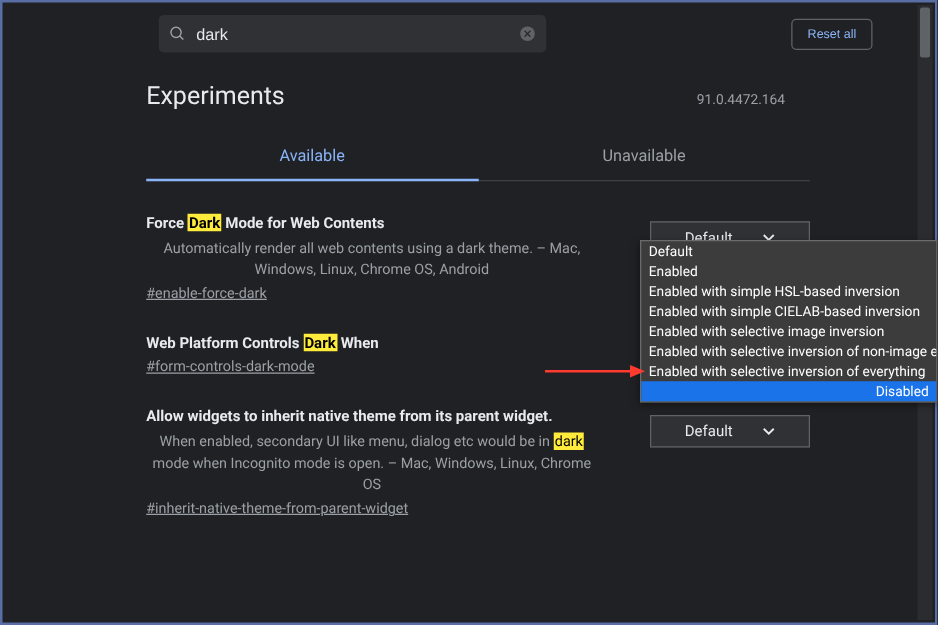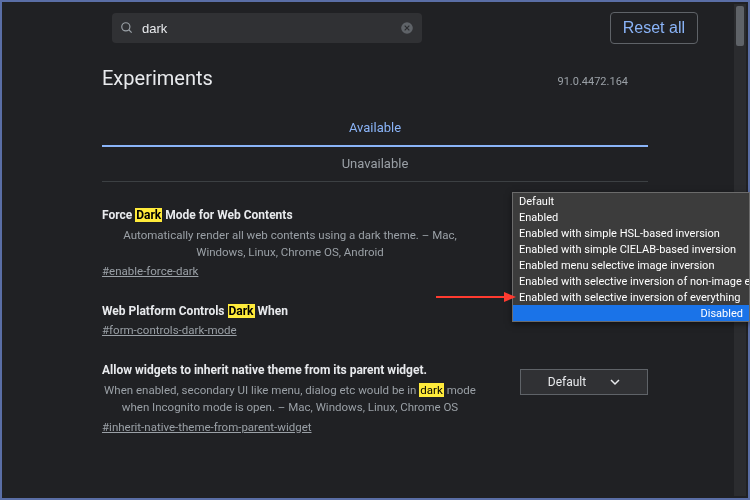--- a/index.html
+++ b/index.html
@@ -9,20 +9,21 @@
     font-family: Roboto, "Segoe UI", Arial, sans-serif;
     font-size: 12px;
     color: #e8eaed;
   }
   .frame {
     width: 750px; height: 500px;
     border: 2px solid #5a6ea6;
     position: relative;
     display: flex; flex-direction: column;
     background: #202124;
+    padding-left: 15px;
   }
   .scrollbar {
     position: absolute; top: 2px; right: 2px; bottom: 2px;
     width: 12px; background: #2b2c2f;
   }
   .scrollbar-thumb {
     position: absolute; top: 2px; left: 2px; right: 2px;
     height: 40px; background: #5f6368; border-radius: 2px;
   }
   .topbar {
@@ -36,27 +37,27 @@
   }
   .search input {
     flex: 1; background: transparent; border: none; outline: none;
     color: #e8eaed; font-size: 13px;
   }
   .icon { display: inline-flex; }
   .reset {
     margin-left: auto; margin-right: 30px;
     border: 1px solid #5f6368; color: #8ab4f8;
     background: transparent; padding: 6px 12px;
-    border-radius: 4px; font-size: 16px; cursor: pointer;
+    border-radius: 4px; font-size: 10px; cursor: pointer;
   }
   .content { padding: 0 100px; }
   .title-row { display: flex; align-items: baseline; margin-top: 12px; }
   .title { font-size: 20px; color: #e8eaed; font-weight: 400; }
   .version { margin-left: auto; font-size: 11px; color: #9aa0a6; margin-right: 20px; }
-  .tabs { display: flex; margin-top: 20px; border-bottom: 1px solid #3c4043; flex-direction: column; }
+  .tabs { display: flex; margin-top: 20px; border-bottom: 1px solid #3c4043; }
   .tab { flex: 1; text-align: center; padding: 10px 0; font-size: 13px; cursor: pointer; }
   .tab.active { color: #8ab4f8; border-bottom: 2px solid #8ab4f8; margin-bottom: -1px; }
   .tab.inactive { color: #9aa0a6; }
   .flag { margin-top: 26px; display: flex; align-items: flex-start; gap: 42px; }
   .flag-text { flex: 1; }
   .flag-title { font-size: 12px; font-weight: 700; color: #e8eaed; margin-bottom: 5px; }
   .flag-desc { font-size: 11.5px; color: #9aa0a6; line-height: 1.45; margin-bottom: 4px; text-align: center; }
   .flag-hash { font-size: 11.5px; color: #9aa0a6; text-decoration: underline; }
   .hl { background: #ffeb3b; color: #000; padding: 0 1px; }
   .select {
@@ -166,21 +167,21 @@
       </div>
     </div>
 
   </div>
 
   <div class="dropdown" id="dd">
       <div class="dropdown-item">Default</div>
       <div class="dropdown-item">Enabled</div>
       <div class="dropdown-item">Enabled with simple HSL-based inversion</div>
       <div class="dropdown-item">Enabled with simple CIELAB-based inversion</div>
-      <div class="dropdown-item">Enabled menu selective image inversion</div>
+      <div class="dropdown-item">Enabled with selective image inversion</div>
       <div class="dropdown-item">Enabled with selective inversion of non-image elements</div>
       <div class="dropdown-item">Enabled with selective inversion of everything</div>
       <div class="dropdown-item sel">Disabled</div>
     </div>
 
   <svg class="arrow" viewBox="0 0 80 14">
     <line x1="0" y1="7" x2="70" y2="7" stroke="#ff3b30" stroke-width="2"></line>
     <polygon points="80,7 68,2 68,12" fill="#ff3b30"></polygon>
   </svg>
 

